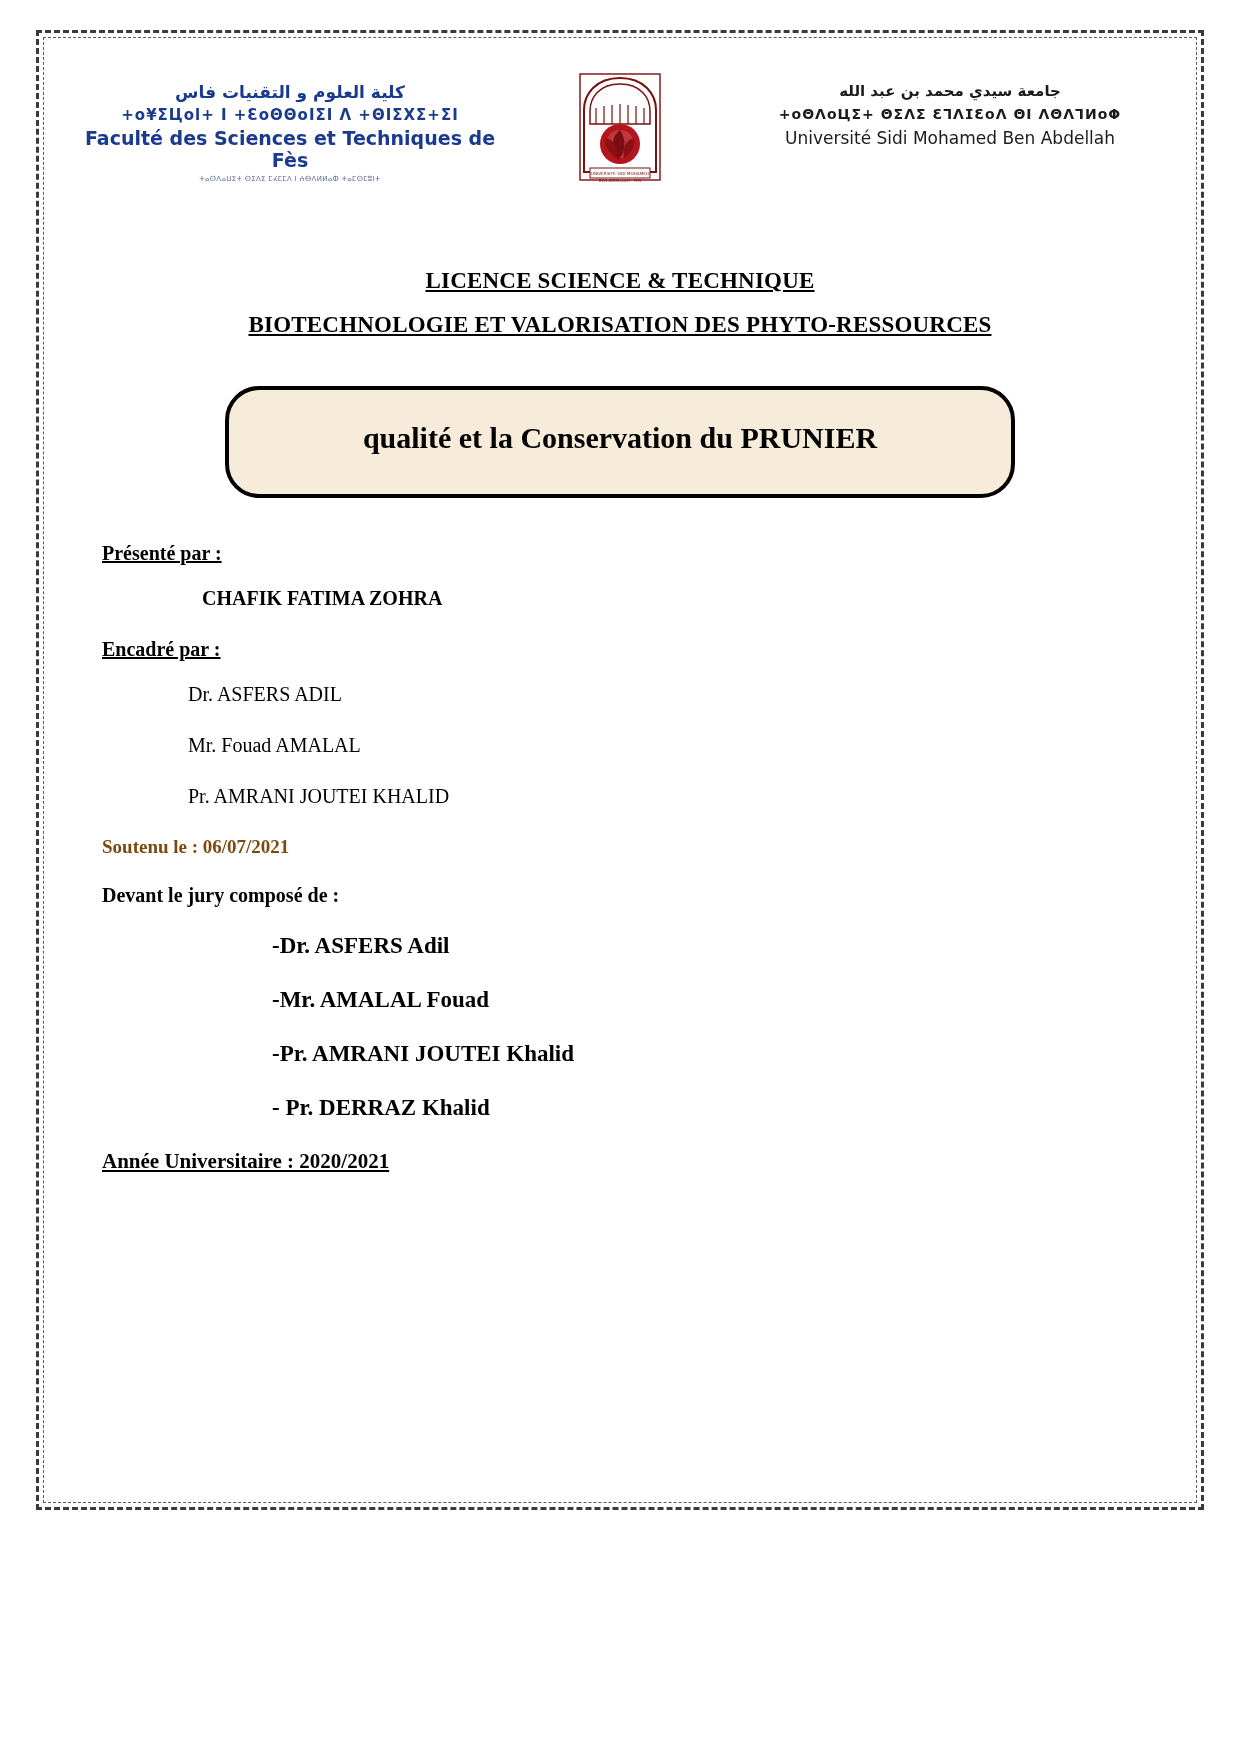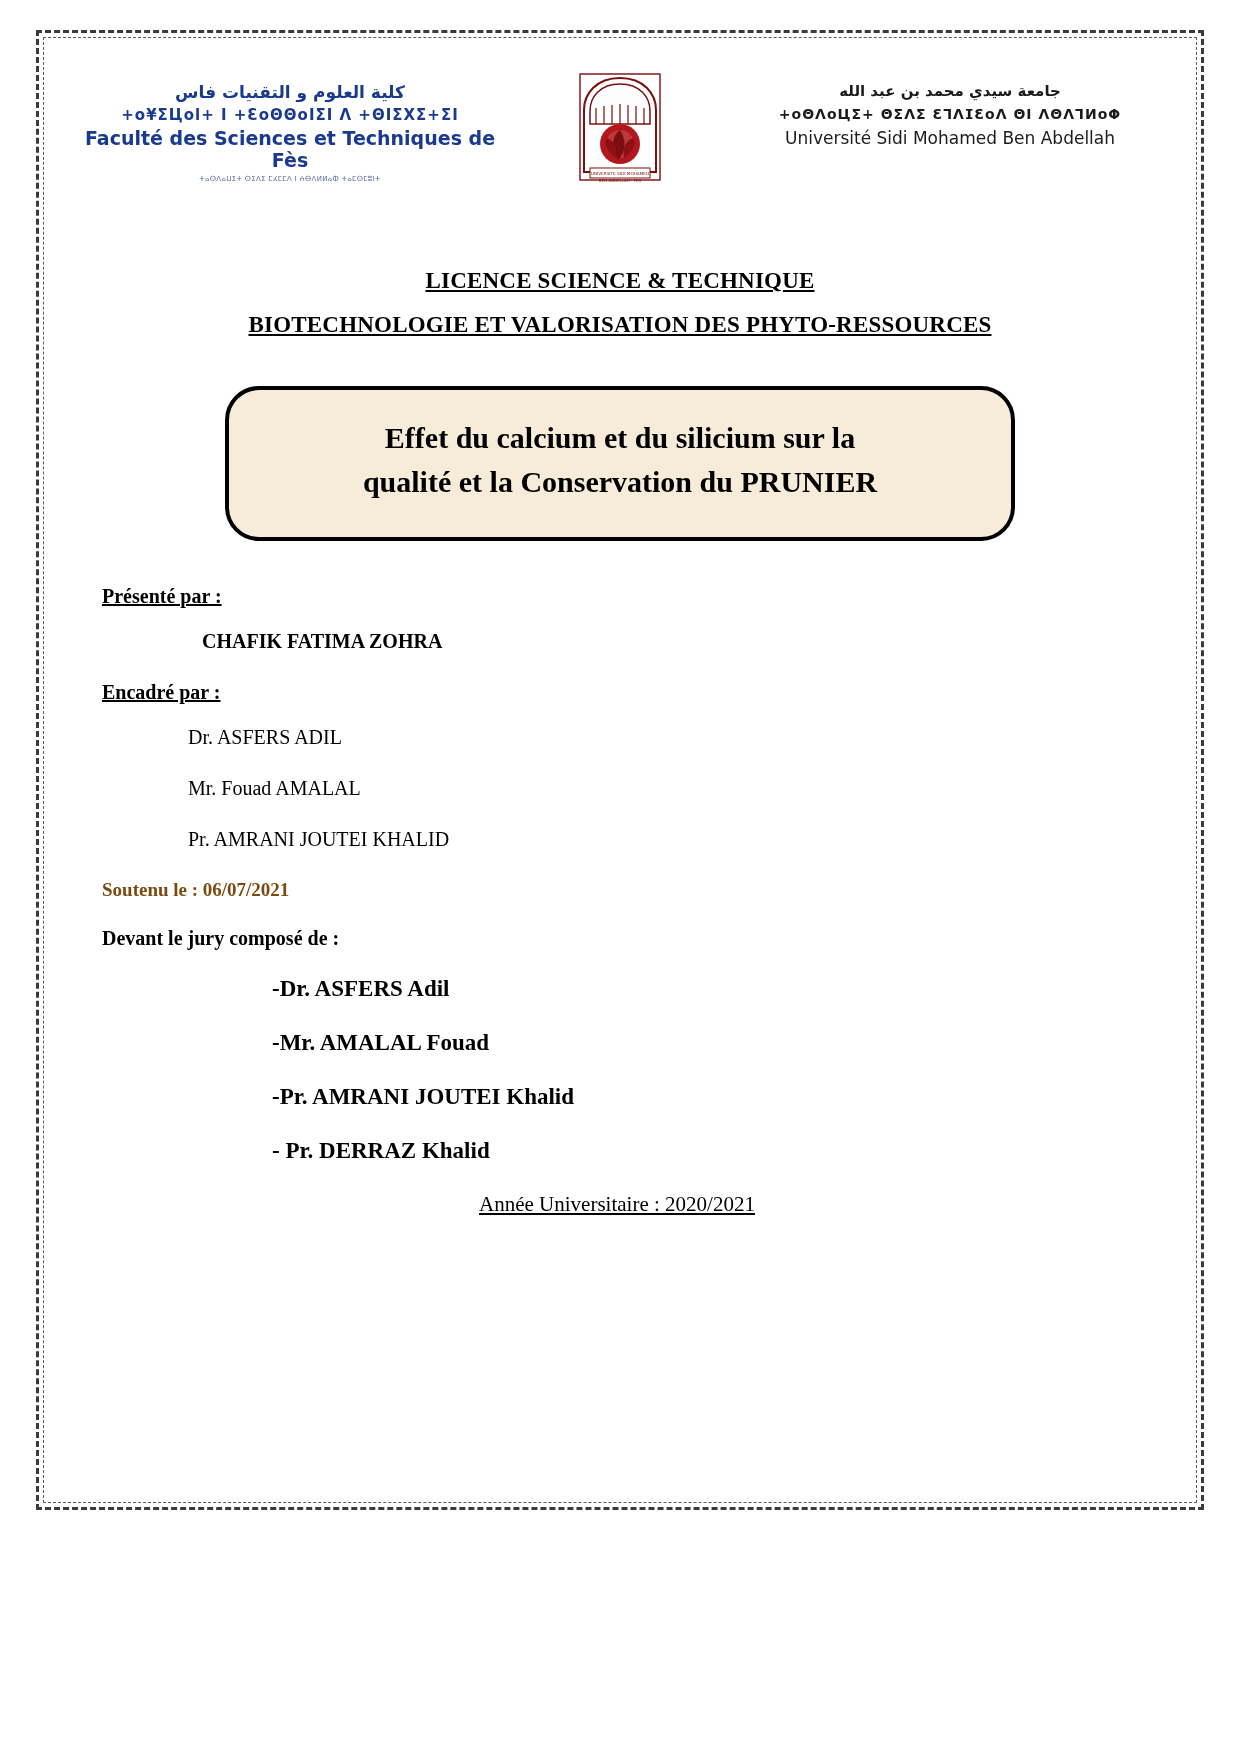--- a/index.html
+++ b/index.html
@@ -205,23 +205,23 @@
     margin-bottom: 26px;
   }
   .jury-item {
     font-size: 23px;
     font-weight: bold;
     padding-left: 170px;
     margin-bottom: 28px;
   }
   .year {
     font-size: 21px;
-    font-weight: normal;
+    font-weight: bold;
     text-decoration: underline;
-    text-align: center;
+    text-align: left;
     padding-right: 48px;
     margin-top: 10px;
   }
 </style>
 </head>
 <body>
 
 <div class="page">
 
   <div class="border-outer"></div>
@@ -270,21 +270,20 @@
       </div>
 
     </div>
 
     <div class="heading-lines">
       <div class="hl2">LICENCE SCIENCE &amp; TECHNIQUE</div>
       <div class="hl3">BIOTECHNOLOGIE ET VALORISATION DES PHYTO-RESSOURCES</div>
     </div>
 
     <div class="title-box">
-      <div class="title-main">Effet du calcium et du silicium sur la</div>
       <div class="title-main">qualité et la Conservation du PRUNIER</div>
     </div>
 
     <div class="info">
 
       <div class="label-u">Présenté par :</div>
       <div class="name-line">CHAFIK FATIMA ZOHRA</div>
 
       <div class="label-u">Encadré par :</div>
       <div class="sup-line">Dr. ASFERS ADIL</div>

